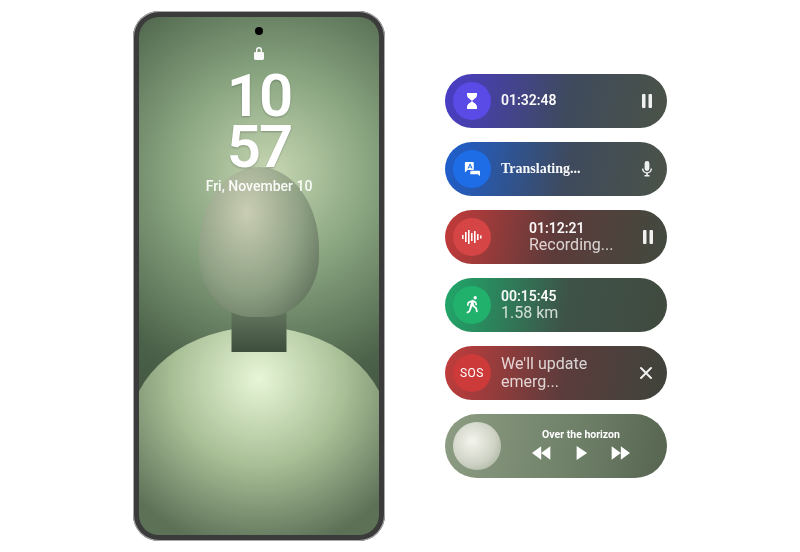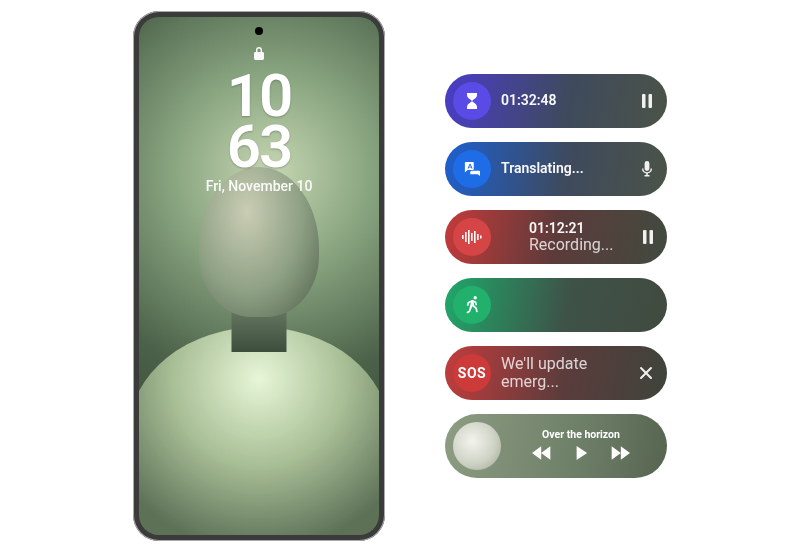--- a/index.html
+++ b/index.html
@@ -175,30 +175,30 @@
     flex: none;
     margin-right: 10px;
   }
   .pill .texts { flex: 1; display: flex; flex-direction: column; line-height: 1.1; }
   .pill .primary { font-size: 14px; font-weight: 600; opacity: .97; }
   .pill .secondary { font-size: 16px; opacity: .78; }
   .pill .action { flex: none; opacity: .92; display: flex; }
 
   
   .p-timer  { background: linear-gradient(100deg, #4a3cc8 0%, #3e4a5d 55%, #4b5347 100%); }
-  .p-trans  { background: linear-gradient(100deg, #1e5fcf 0%, #3e4a5d 55%, #4b5347 100%); }
+  .p-trans  { background: linear-gradient(100deg, #1e5fcf 0%, #3e4a5d 55%, #4b5347 100%); font-family: Liberation Serif, serif; }
   .p-rec    { background: linear-gradient(100deg, #c53a3a 0%, #5c3b3a 50%, #414a3f 100%); gap: 28px; }
   .p-fit    { background: linear-gradient(100deg, #1fa86a 0%, #3e5248 55%, #414a3f 100%); }
   .p-sos    { background: linear-gradient(100deg, #c33c3c 0%, #5a3c3c 55%, #3e443b 100%); }
 
   .ic-timer { background: #5a4ae6; }
   .ic-trans { background: #1f6de6; }
   .ic-rec   { background: #d64545; }
   .ic-fit   { background: #22b06d; }
-  .ic-sos   { background: #cc3a3a; font-size: 14px; font-weight: 700; }
+  .ic-sos   { background: #cc3a3a; font-size: 12px; font-weight: 400; }
   .ic-sos span{ letter-spacing:.5px; }
 
   
   .pill-music {
     width: 222px;
     height: 64px;
     border-radius: 32px;
     background: linear-gradient(100deg, #8d9d83 0%, #6e7f68 60%, #566450 100%);
     display: flex;
     align-items: center;
@@ -230,21 +230,21 @@
     </div>
 
     <div class="screen-content">
       <span class="lock-icon">
         <svg width="12" height="14" viewBox="0 0 12 14">
             <path d="M3 6V4a3 3 0 0 1 6 0v2h.6c.77 0 1.4.63 1.4 1.4v5.2c0 .77-.63 1.4-1.4 1.4H2.4A1.4 1.4 0 0 1 1 12.6V7.4C1 6.63 1.63 6 2.4 6H3Zm1.4 0h3.2V4a1.6 1.6 0 1 0-3.2 0v2Z" fill="#fff"></path>
           </svg>
       </span>
       <div class="clock">
         <div>10</div>
-        <div>63</div>
+        <div>57</div>
       </div>
       <div class="date">Fri, November 10</div>
     </div>
 
     <div class="dock">
       <div class="dock-btn">
         <svg width="13" height="13" viewBox="0 0 24 24">
             <path d="M6.6 10.8a15 15 0 0 0 6.6 6.6l2.2-2.2c.3-.3.7-.4 1-.2 1.2.4 2.5.6 3.8.6.6 0 1 .4 1 1V20c0 .6-.4 1-1 1C10.6 21 3 13.4 3 4c0-.6.4-1 1-1h3.4c.6 0 1 .4 1 1 0 1.3.2 2.6.6 3.8.1.3 0 .8-.2 1l-2.2 2Z" fill="currentColor"></path>
           </svg>
       </div>
@@ -342,20 +342,24 @@
         </svg>
     </span>
   </div>
 
   <div class="pill p-fit">
     <div class="icon-circle ic-fit">
       <svg width="16" height="18" viewBox="0 0 16 18">
           <path d="M11.2 0a1.7 1.7 0 1 1 0 3.4 1.7 1.7 0 0 1 0-3.4ZM8.6 3.7l3.7 2.1.8 3.2-1.5.4-.6-2.3-1.4-.8.7 3.2 2.6 2.2.9 4.3-1.6.3-.8-3.6-3-2.5L6 15.9l-2.9 1.5-.7-1.4 2.4-1.2L7 6.2 4.9 7.4l-.5 2.5-1.5-.3.7-3.5 5-2.4Z" fill="#fff"></path>
         </svg>
     </div>
+    <div class="texts">
+      <span class="primary">00:15:45</span>
+      <span class="secondary">1.58 km</span>
+    </div>
   </div>
 
   <div class="pill p-sos">
     <div class="icon-circle ic-sos">
       <span>SOS</span>
     </div>
     <div class="texts">
       <span class="secondary">We'll update emerg...</span>
     </div>
     <span class="action">

